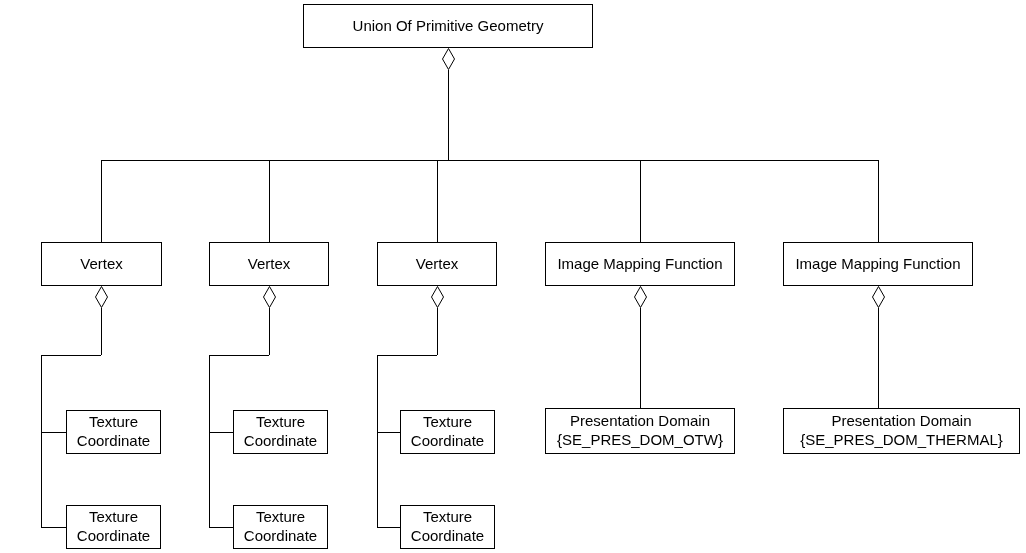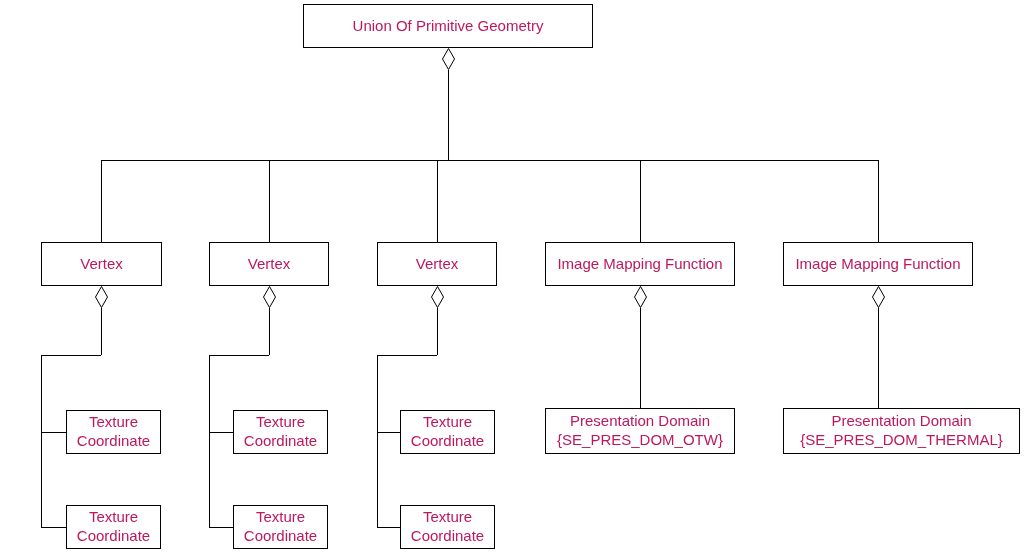--- a/index.html
+++ b/index.html
@@ -2,21 +2,21 @@
 <html><head>
 <meta charset="utf-8">
 <style>
   html,body{margin:0;padding:0;background:#ffffff;}
   .diagram{
     position:relative;
     width:1026px;height:553px;
     background:#ffffff;
     font-family:"Liberation Sans",sans-serif;
     font-size:15px;
-    color:#be185d;
+    color:#000000;
     overflow:hidden;
   }
   .box{
     position:absolute;
     box-sizing:border-box;
     border:1px solid #000;
     background:#fff;
     display:flex;
     align-items:center;
     justify-content:center;

